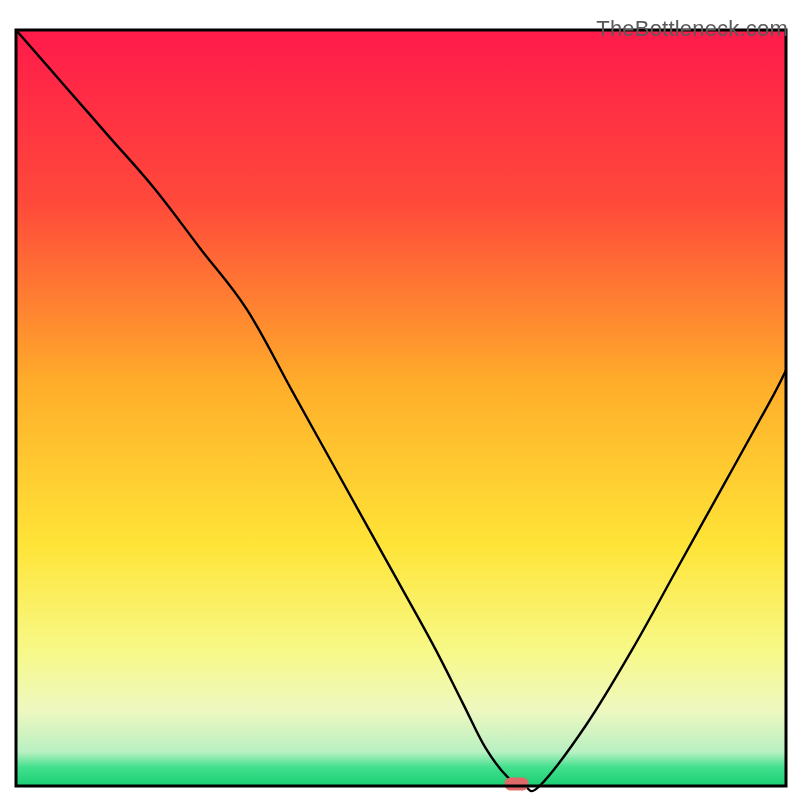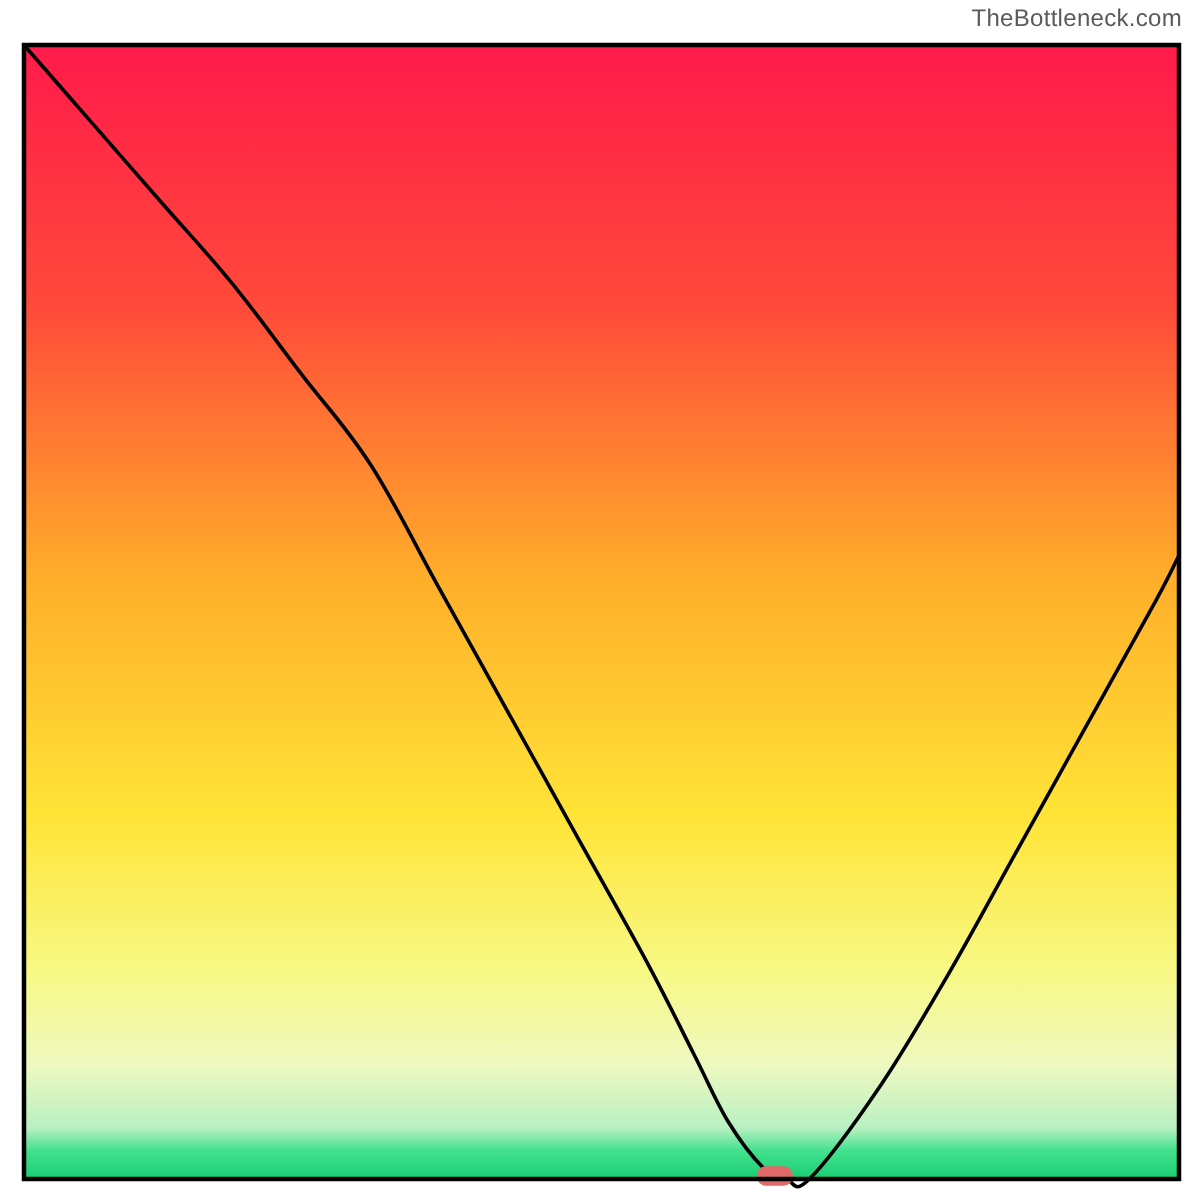--- a/index.html
+++ b/index.html
@@ -10,23 +10,23 @@
     background: #ffffff;
     font-family: Arial, Helvetica, sans-serif;
   }
   .chart-container {
     position: relative;
     width: 800px;
     height: 800px;
   }
   .watermark {
     position: absolute;
-    top: 4px;
+    top: 16px;
     right: 12px;
-    font-size: 16px;
+    font-size: 22px;
     font-weight: 500;
     color: #5a5a5a;
     letter-spacing: 0.2px;
     z-index: 3;
   }
   svg {
     display: block;
   }
 </style>
 </head>

